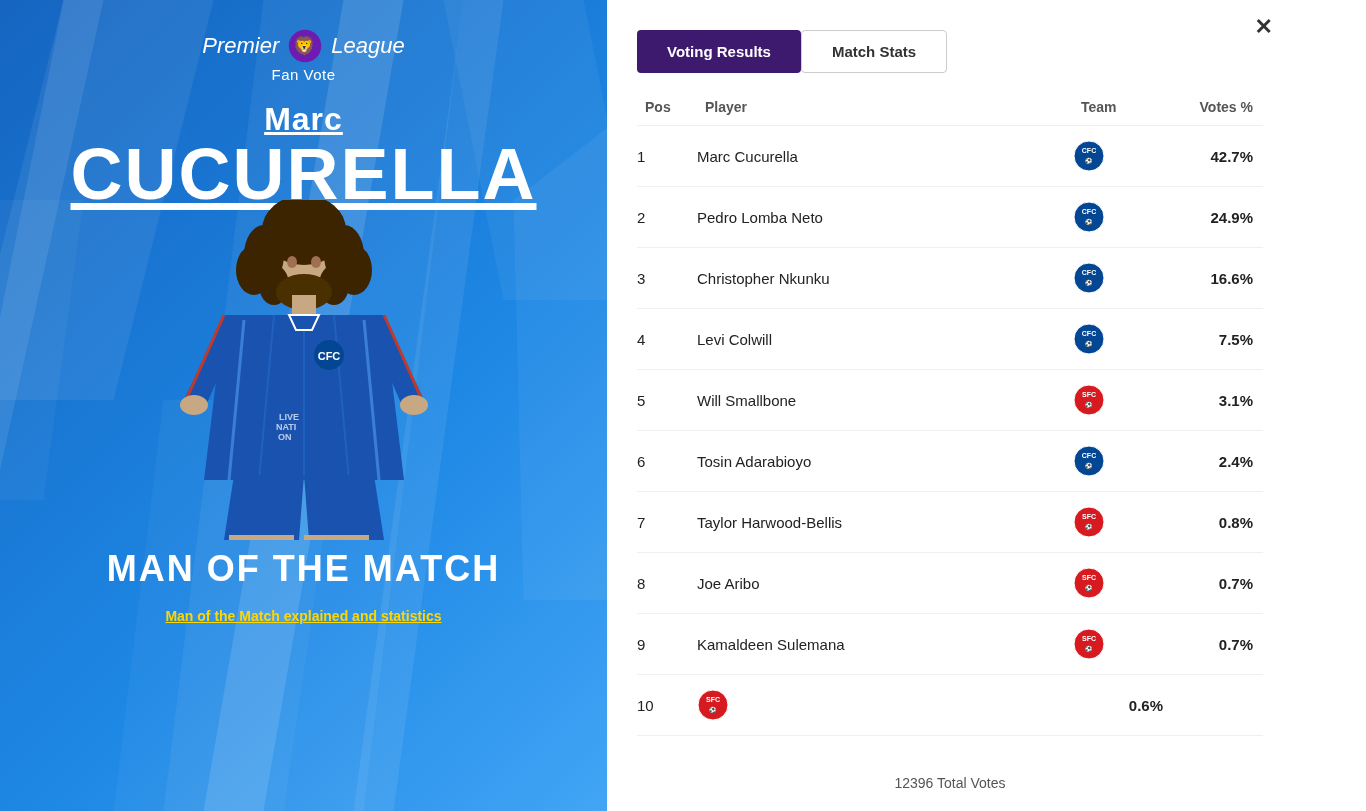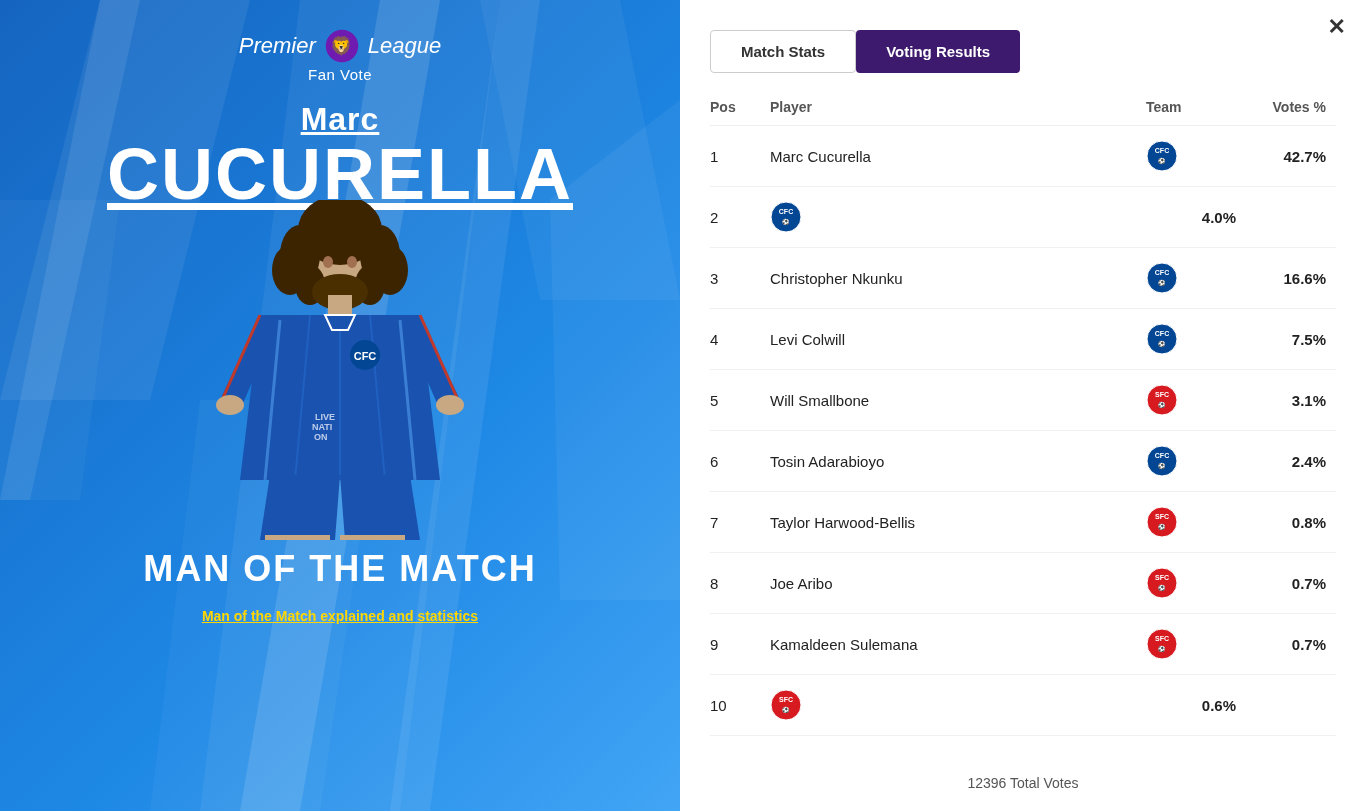--- a/index.html
+++ b/index.html
@@ -7,21 +7,21 @@
       width: 1366px;
       height: 811px;
       font-family: Arial, sans-serif;
       display: flex;
       overflow: hidden;
       background: #fff;
     }
 
     
     .left-panel {
-      width: 680px;
+      width: 607px;
       height: 811px;
       background: linear-gradient(135deg, #1565c0 0%, #1976d2 30%, #1e88e5 60%, #42a5f5 100%);
       position: relative;
       display: flex;
       flex-direction: column;
       align-items: center;
       overflow: hidden;
     }
 
     
@@ -194,20 +194,21 @@
       display: grid;
       grid-template-columns: 60px 1fr 100px 90px;
       padding: 6px 0 10px 0;
       border-bottom: 1px solid #eee;
     }
 
     .table-header-cell {
       font-size: 14px;
       font-weight: 700;
       color: #555;
+      margin-left: 8px;
     }
 
     .table-body {
       flex: 1;
       overflow-y: auto;
     }
 
     .table-row {
       display: grid;
       grid-template-columns: 60px 1fr 100px 90px;
@@ -340,22 +341,22 @@
 
     <span class="bottom-link">Man of the Match explained and statistics</span>
   </div>
 </div>
 
 <div class="right-panel">
 
   <button class="close-btn">✕</button>
 
   <div class="tabs-row">
+    <button class="tab-btn tab-voting-results">Voting Results</button>
     <button class="tab-btn tab-match-stats">Match Stats</button>
-    <button class="tab-btn tab-voting-results">Voting Results</button>
   </div>
 
   <div class="table-header">
     <div class="table-header-cell">Pos</div>
     <div class="table-header-cell">Player</div>
     <div class="table-header-cell">Team</div>
     <div class="table-header-cell" style="text-align:right;padding-right:10px;">Votes %</div>
   </div>
 
   <div class="table-body" id="table-body">
@@ -368,30 +369,31 @@
       <circle cx="16" cy="16" r="15" fill="#034694" stroke="#fff" stroke-width="1"></circle>
       <text x="16" y="13" text-anchor="middle" font-size="7" fill="#fff" font-weight="bold">CFC</text>
       <text x="16" y="23" text-anchor="middle" font-size="6" fill="#fff">⚽</text>
     </svg>
           </div>
       </div>
       <div class="table-cell votes">42.7%</div>
     </div>
       <div class="table-row">
       <div class="table-cell">2</div>
+      <div class="table-cell">Pedro Lomba Neto</div>
       <div class="table-cell">
         <div class="team-logo">
             <svg width="32" height="32" viewBox="0 0 32 32">
       <circle cx="16" cy="16" r="15" fill="#034694" stroke="#fff" stroke-width="1"></circle>
       <text x="16" y="13" text-anchor="middle" font-size="7" fill="#fff" font-weight="bold">CFC</text>
       <text x="16" y="23" text-anchor="middle" font-size="6" fill="#fff">⚽</text>
     </svg>
           </div>
       </div>
-      <div class="table-cell votes">4.0%</div>
+      <div class="table-cell votes">24.9%</div>
     </div>
       <div class="table-row">
       <div class="table-cell">3</div>
       <div class="table-cell">Christopher Nkunku</div>
       <div class="table-cell">
         <div class="team-logo">
             <svg width="32" height="32" viewBox="0 0 32 32">
       <circle cx="16" cy="16" r="15" fill="#034694" stroke="#fff" stroke-width="1"></circle>
       <text x="16" y="13" text-anchor="middle" font-size="7" fill="#fff" font-weight="bold">CFC</text>
       <text x="16" y="23" text-anchor="middle" font-size="6" fill="#fff">⚽</text>

